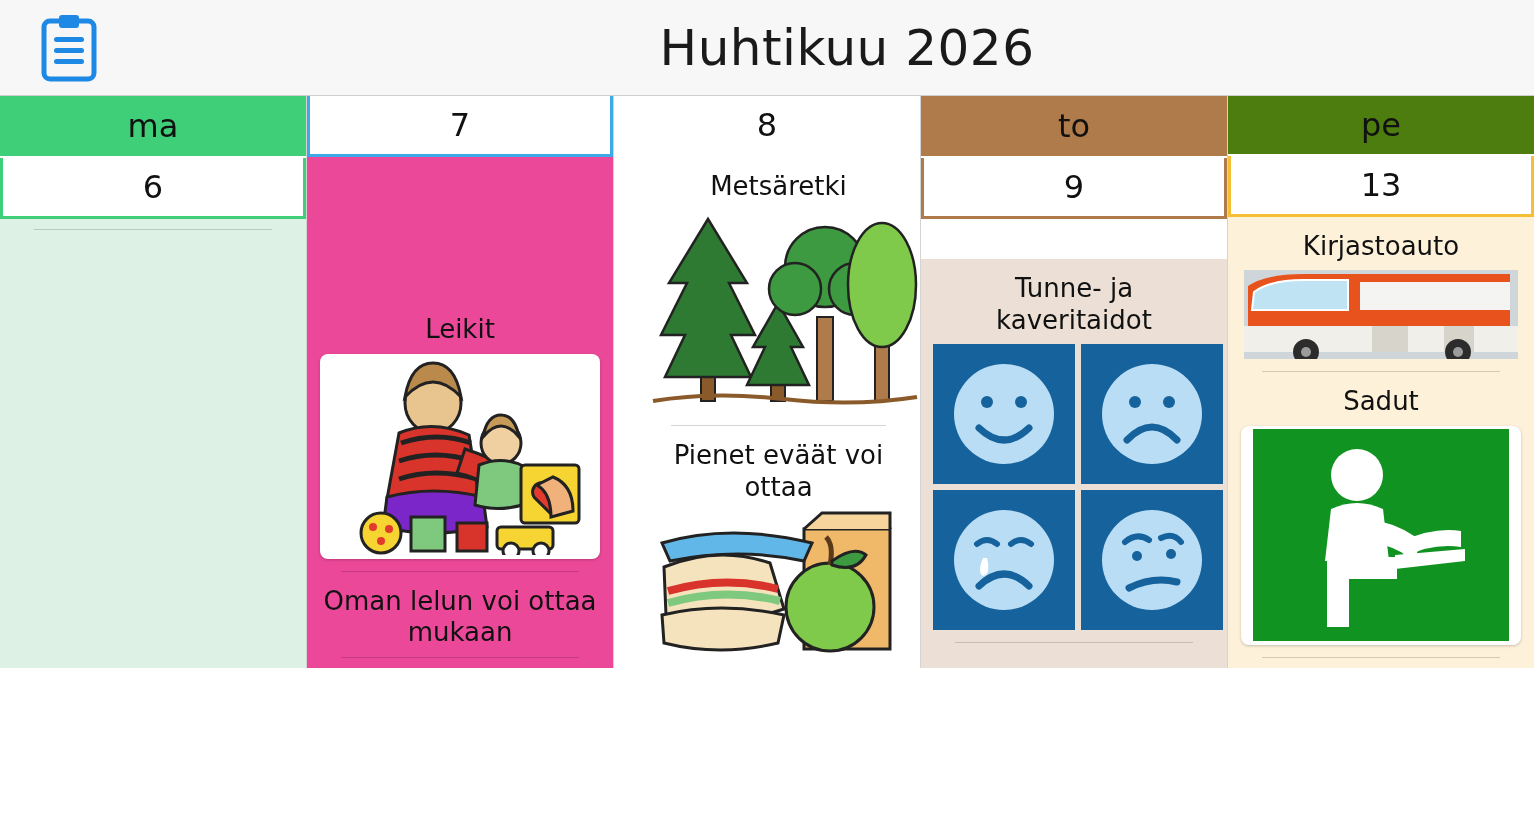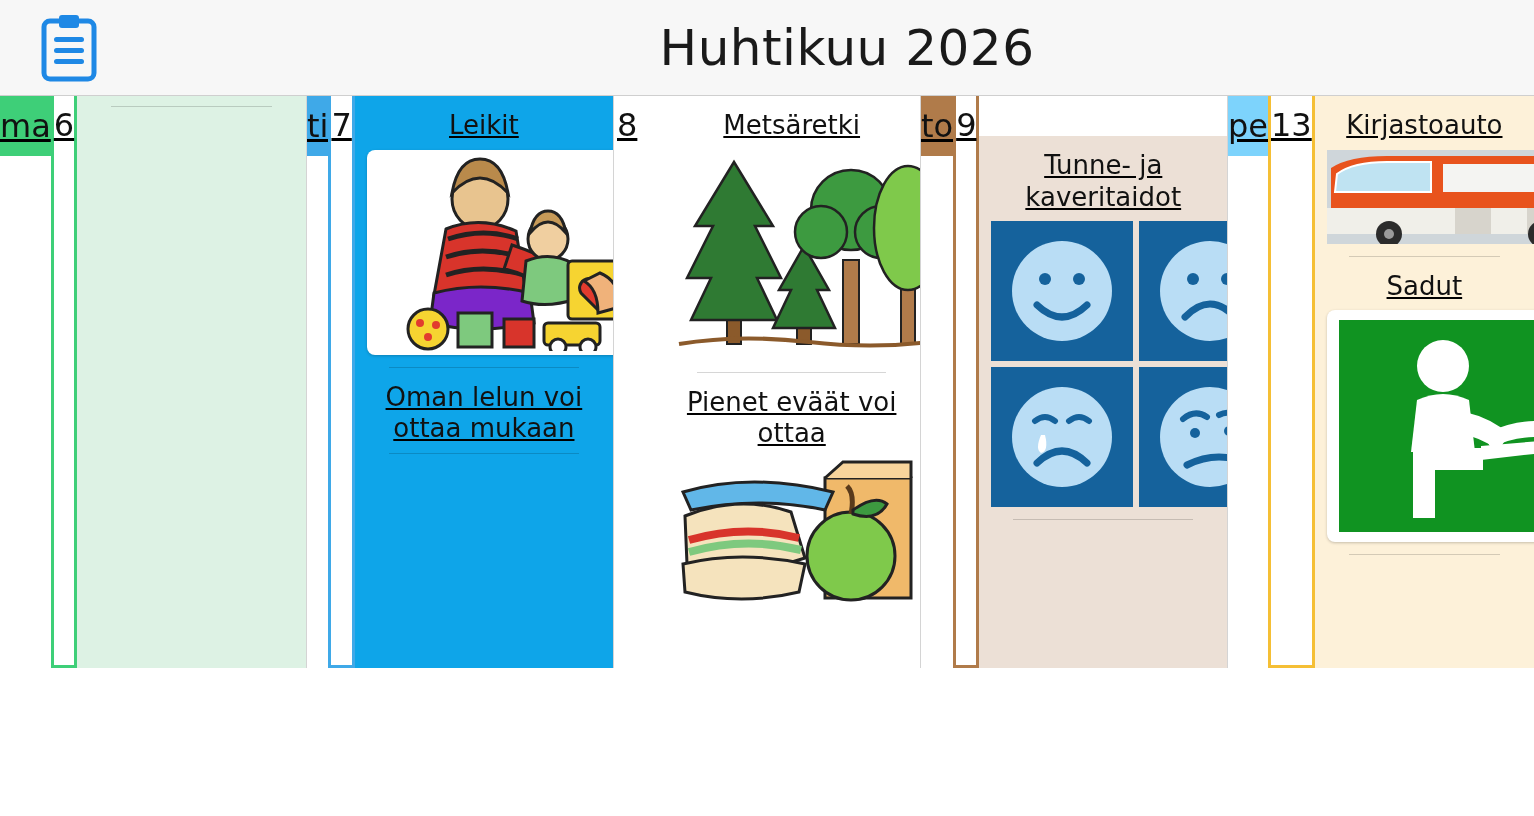--- a/index.html
+++ b/index.html
@@ -42,24 +42,23 @@
   }
 
   
   .week {
     flex: 1 1 auto;
     display: flex;
     min-height: 0;
   }
   .daycol {
     flex: 1 1 0;
-    display: flex; flex-direction: row;
+    display: flex; flex-direction: column;
     min-width: 0;
     position: relative;
-    text-decoration: underline;
   }
   .daycol + .daycol { border-left: 1px solid #d4d4d4; }
 
   .dayname {
     height: 62px;
     display: flex; align-items: center; justify-content: center;
     font-size: 32px;
     color: #111;
     border-bottom: 2px solid #ffffff;
   }
@@ -103,32 +102,32 @@
     display: flex; align-items: center; justify-content: center;
   }
   .card.flat { box-shadow: none; border-radius: 0; background: transparent; }
 
   
   .c-ma .dayname { background: #3ecf78; }
   .c-ma .daybody { background: #ddf2e4; }
   .c-ma .daynum-wrap { border-color: #3ecf78; }
 
   .c-ti .dayname { background: #3fa9e8; }
-  .c-ti .daybody { background: #0ea5e9; }
+  .c-ti .daybody { background: #ec4899; justify-content: flex-end; }
   .c-ti .daynum-wrap { border-color: #3fa9e8; }
 
   .c-ke .dayname { background: #ffffff; border-bottom-color: #d4d4d4; }
   .c-ke .daybody { background: #ffffff; margin-left: 23px; }
   .c-ke .daynum-wrap { border-color: transparent; }
 
   .c-to .dayname { background: #b07b4a; text-align: center; }
   .c-to .daybody { background: #ece0d6; margin-top: 40px; }
   .c-to .daynum-wrap { border-color: #b07b4a; }
 
-  .c-pe .dayname { background: #7dd3fc; }
+  .c-pe .dayname { background: #4d7c0f; }
   .c-pe .daybody { background: #fdf1d9; }
   .c-pe .daynum-wrap { border-color: #f5bf35; }
 
   .pic { display: block; }
 </style>
 </head>
 <body>
 
 <div class="app">
 
@@ -151,21 +150,20 @@
       <div class="dayname">ma</div>
       <div class="daynum-wrap">
         <div class="daynum">6</div>
       </div>
       <div class="daybody">
         <div class="evt-sep"></div>
       </div>
     </div>
 
     <div class="daycol c-ti">
-      <div class="dayname">ti</div>
       <div class="daynum-wrap">
         <div class="daynum">7</div>
       </div>
       <div class="daybody">
         <div class="evt-title">Leikit</div>
         <div class="card" style="width:280px;height:205px;">
           <svg class="pic" width="270" height="198" viewBox="0 0 270 198" aria-hidden="true">
 
             <ellipse cx="108" cy="46" rx="28" ry="30" fill="#e8c48f" stroke="#222" stroke-width="3"></ellipse>
             <path d="M80 40 q28 -30 56 0 q-6 -34 -28 -34 q-22 0 -28 34z" fill="#b98a4b" stroke="#222" stroke-width="3"></path>

